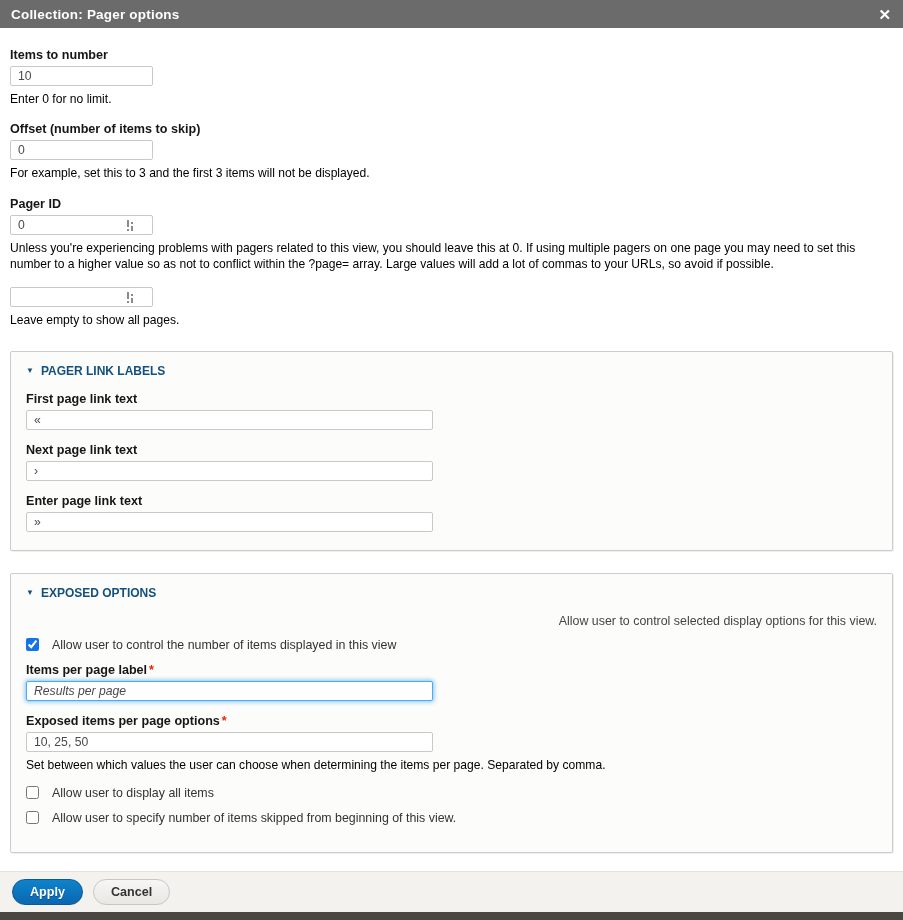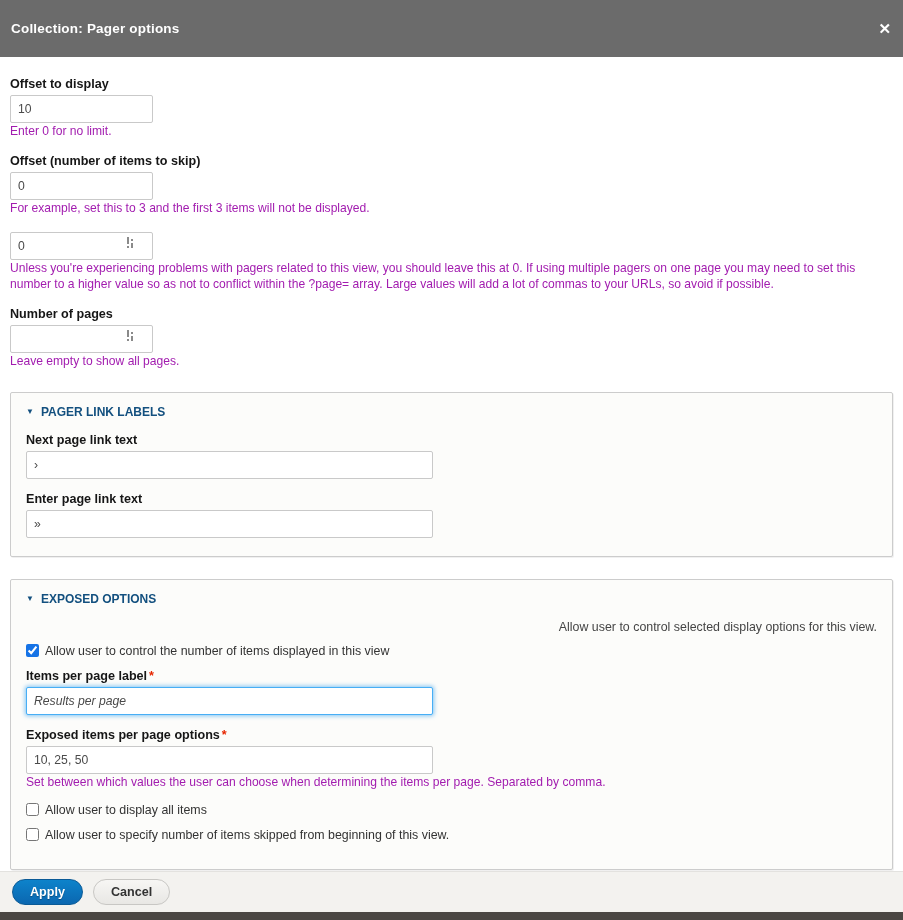--- a/index.html
+++ b/index.html
@@ -7,21 +7,21 @@
   body {
     font-family: "Liberation Sans", "DejaVu Sans", sans-serif;
     font-size: 12.5px;
     color: #2b2b2b;
     background: #fff;
     position: relative;
     overflow: hidden;
   }
   
   .dialog-header {
-    height: 57px;
+    height: 28px;
     background: #6b6b6b;
     color: #fff;
     display: flex;
     align-items: center;
     justify-content: space-between;
     padding: 0 12px 0 11px;
   }
   .dialog-title { font-weight: bold; font-size: 13.5px; letter-spacing: .2px; }
   .dialog-close {
     color: #fff; font-weight: bold; font-size: 15px; line-height: 1;
@@ -33,29 +33,30 @@
   .form-item { margin: 0 0 15px 0; }
   .form-item label {
     display: block;
     font-weight: bold;
     font-size: 12.6px;
     color: #161616;
     margin-bottom: 4px;
   }
   .required-mark { color: #e62600; font-weight: bold; margin-left: 2px; }
   .description {
-    color: #a21caf;
+    color: #000000;
     font-size: 12.1px;
+    margin-top: 5px;
     line-height: 1.35;
   }
   input[type="text"] {
     border: 1px solid #c9c9c9;
     border-radius: 2px;
     background: #fff;
-    height: 28px;
+    height: 20px;
     padding: 2px 7px;
     font-family: "Liberation Sans", "DejaVu Sans", sans-serif;
     font-size: 12.2px;
     color: #4a4a4a;
     outline: none;
   }
   .narrow-input { width: 143px; }
   .wide-input { width: 407px; }
   .input-wrap { position: relative; display: inline-block; }
   .spinner-icon {
@@ -89,21 +90,21 @@
     margin-bottom: 14px;
     cursor: pointer;
   }
   .legend-arrow { font-size: 8px; line-height: 1; color: #13507f; }
   .fieldset .form-item { margin-bottom: 13px; }
   .fieldset .form-item:last-child { margin-bottom: 2px; }
   .fieldset-description { color: #454545; font-size: 12.4px; margin-bottom: 10px; text-align: right; }
   .checkbox-row {
     display: flex;
     align-items: center;
-    gap: 6px;
+    gap: 13px;
     margin-bottom: 11px;
     font-size: 12.4px;
     color: #333;
   }
   .checkbox-row input[type="checkbox"] {
     width: 13px; height: 13px;
     accent-color: #1673e6;
     margin: 0;
   }
   .checkbox-row label { font-weight: normal; cursor: pointer; }
@@ -149,64 +150,68 @@
 <body>
 
 <div class="dialog-header">
   <span class="dialog-title">Collection: Pager options</span>
   <button class="dialog-close">✕</button>
 </div>
 
 <div class="dialog-content">
 
   <div class="form-item">
-    <label>Offset to display</label>
+    <label>Items to number</label>
     <input type="text" class="narrow-input" value="10" style="">
     <div class="description">Enter 0 for no limit.</div>
   </div>
 
   <div class="form-item">
     <label>Offset (number of items to skip)</label>
     <input type="text" class="narrow-input" value="0" style="">
     <div class="description">For example, set this to 3 and the first 3 items will not be displayed.</div>
   </div>
 
   <div class="form-item">
+    <label>Pager ID</label>
     <span class="input-wrap">
       <input type="text" class="narrow-input" value="0" style="">
       <svg class="spinner-icon" viewBox="0 0 8 11">
         <rect x="1" y="0" width="2" height="7" fill="#8a8a8a"></rect>
         <rect x="1" y="9" width="2" height="2" fill="#8a8a8a"></rect>
         <rect x="5" y="2" width="2" height="2" fill="#8a8a8a"></rect>
         <rect x="5" y="6" width="2" height="5" fill="#8a8a8a"></rect>
       </svg>
     </span>
     <div class="description">Unless you're experiencing problems with pagers related to this view, you should leave this at 0. If using multiple pagers on one page you may need to set this number to a higher value so as not to conflict within the ?page= array. Large values will add a lot of commas to your URLs, so avoid if possible.</div>
   </div>
 
   <div class="form-item">
-    <label>Number of pages</label>
     <span class="input-wrap">
       <input type="text" class="narrow-input" value="" style="">
       <svg class="spinner-icon" viewBox="0 0 8 11">
         <rect x="1" y="0" width="2" height="7" fill="#8a8a8a"></rect>
         <rect x="1" y="9" width="2" height="2" fill="#8a8a8a"></rect>
         <rect x="5" y="2" width="2" height="2" fill="#8a8a8a"></rect>
         <rect x="5" y="6" width="2" height="5" fill="#8a8a8a"></rect>
       </svg>
     </span>
     <div class="description">Leave empty to show all pages.</div>
   </div>
 
   <div class="fieldset">
     <div class="fieldset-legend">
       <span class="legend-arrow">▼</span>
       <span>PAGER LINK LABELS</span>
     </div>
 
+    <div class="form-item">
+      <label>First page link text</label>
+      <input type="text" class="wide-input" value="«" style="">
+    </div>
 
 
     <div class="form-item">
       <label>Next page link text</label>
       <input type="text" class="wide-input" value="›" style="">
     </div>
 
     <div class="form-item">
       <label>Enter page link text</label>
       <input type="text" class="wide-input" value="»" style="">

